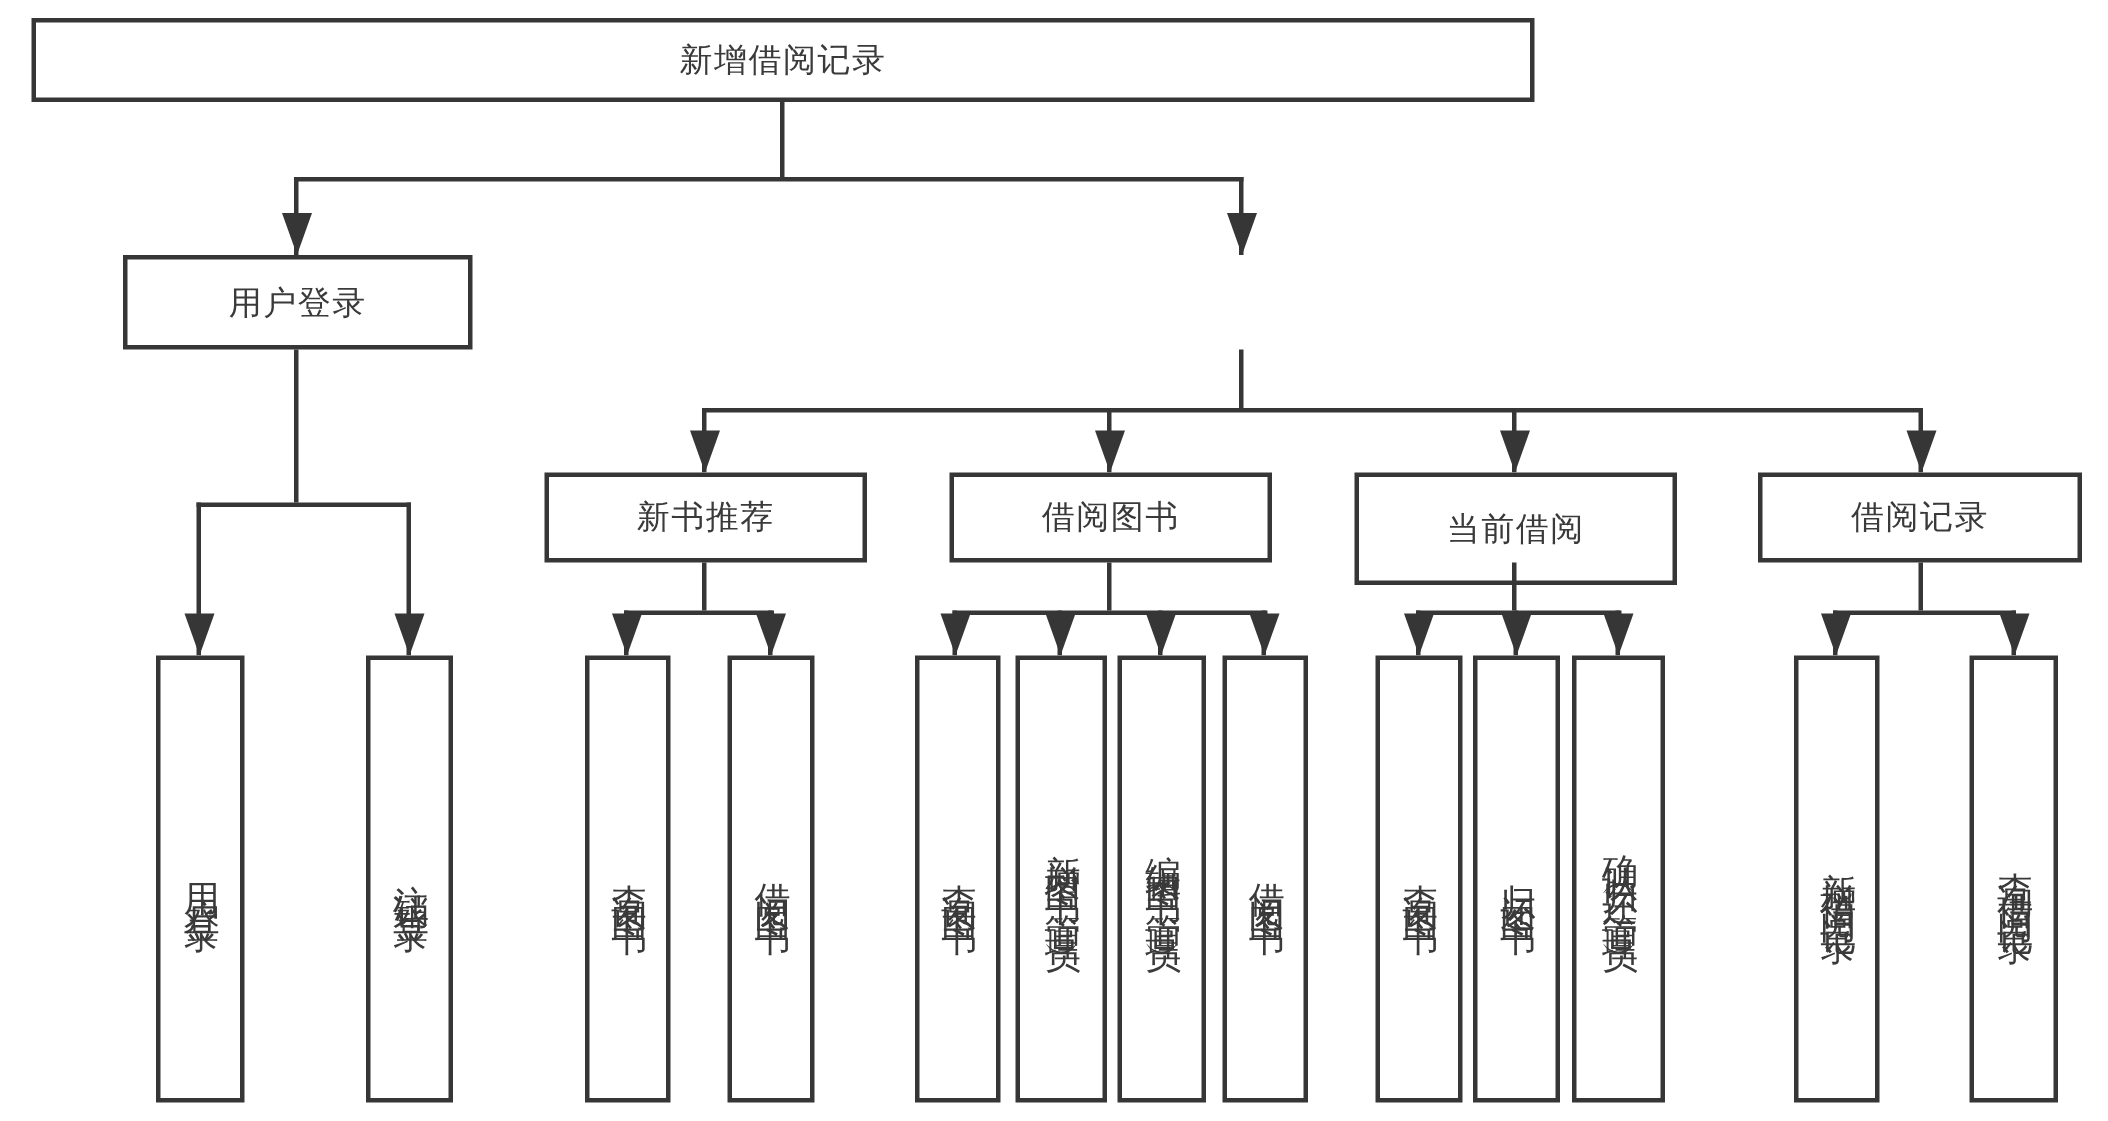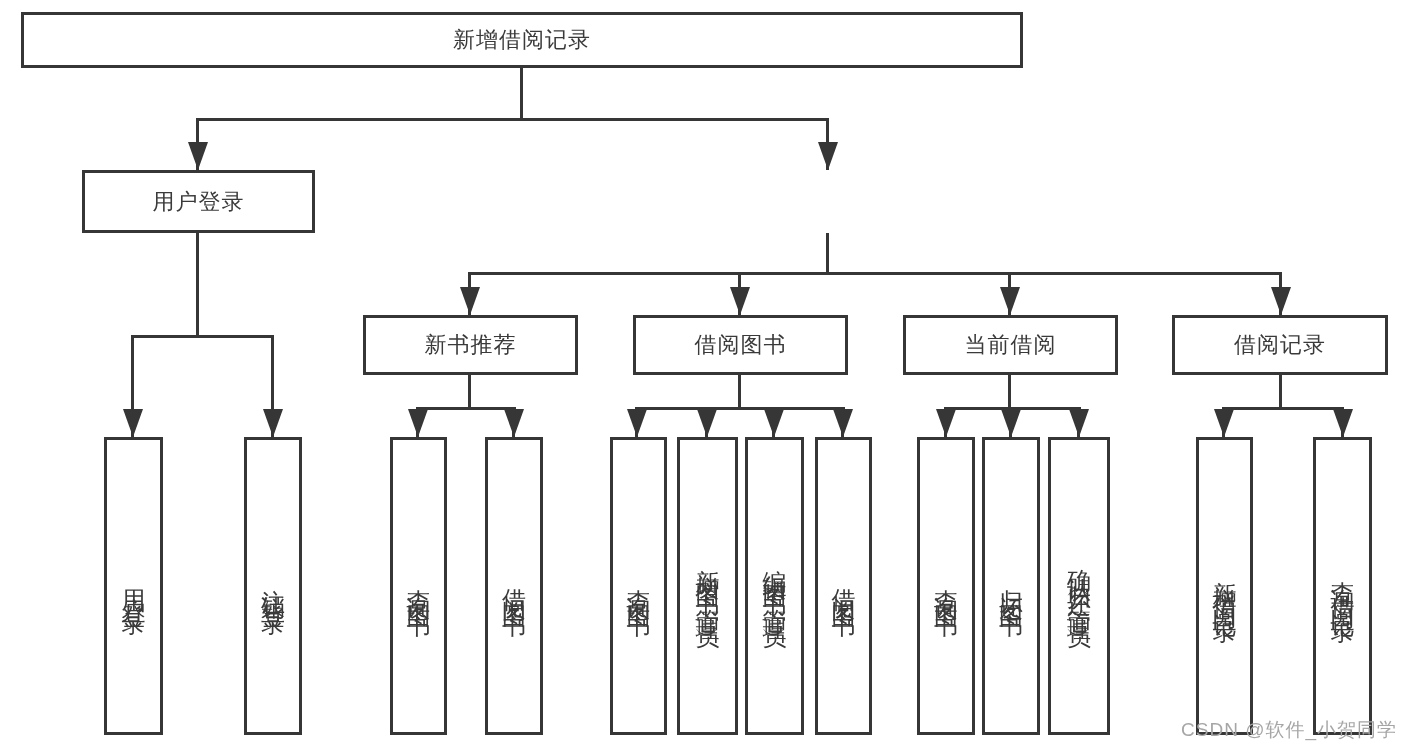--- a/index.html
+++ b/index.html
@@ -67,21 +67,21 @@
   <div class="arrow" style="left:1000px;top:287px;"></div>
   <div class="vline" style="left:1279px;top:272px;height:43px;"></div>
   <div class="arrow" style="left:1271px;top:287px;"></div>
 
   <div class="box" style="left:363px;top:315px;width:215px;height:60px;">
     <span>新书推荐</span>
   </div>
   <div class="box" style="left:633px;top:315px;width:215px;height:60px;">
     <span>借阅图书</span>
   </div>
-  <div class="box" style="left:903px;top:315px;width:215px;height:60px;">
+  <div class="box" style="left:903px;top:315px;width:215px;height:75px;">
     <span>当前借阅</span>
   </div>
   <div class="box" style="left:1172px;top:315px;width:216px;height:60px;">
     <span>借阅记录</span>
   </div>
 
   <div class="vline" style="left:468px;top:375px;height:32px;"></div>
   <div class="hline" style="left:416px;top:407px;width:100px;"></div>
   <div class="vline" style="left:416px;top:407px;height:30px;"></div>
   <div class="arrow" style="left:408px;top:409px;"></div>
@@ -145,15 +145,14 @@
   <div class="vline" style="left:1341px;top:407px;height:30px;"></div>
   <div class="arrow" style="left:1333px;top:409px;"></div>
 
   <div class="box leaf" style="left:1196px;top:437px;width:57px;height:298px;">
     <span class="vtext">新增借阅记录</span>
   </div>
   <div class="box leaf" style="left:1313px;top:437px;width:59px;height:298px;">
     <span class="vtext">查询借阅记录</span>
   </div>
 
-  <div class="watermark">CSDN @软件_小贺同学</div>
 
 </div>
 
 </body></html>

